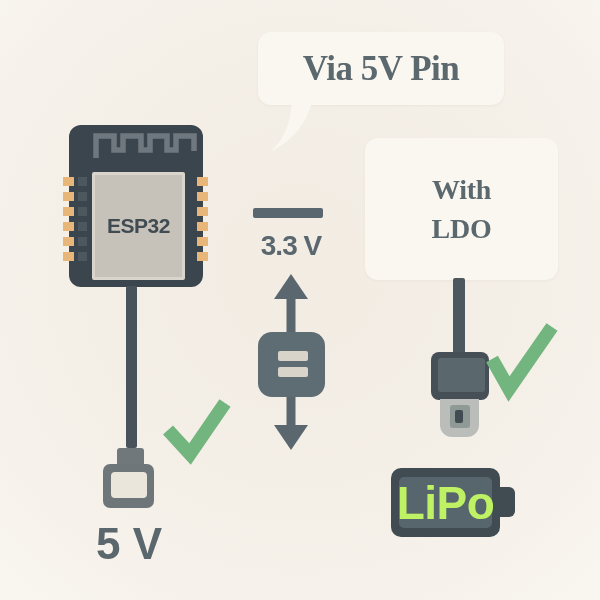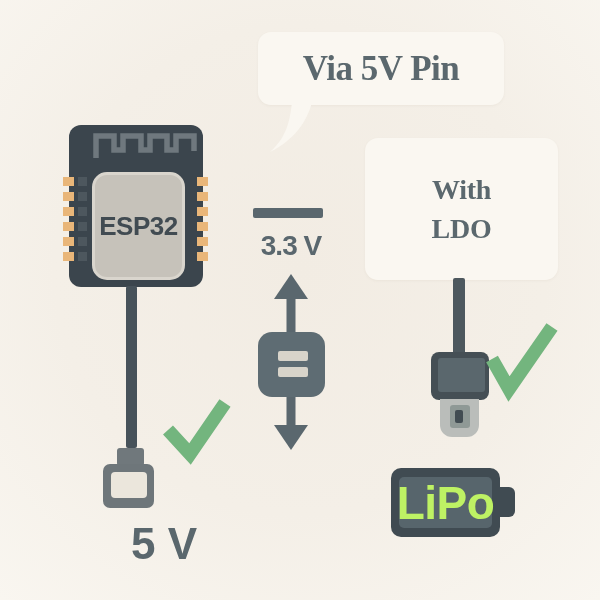--- a/index.html
+++ b/index.html
@@ -22,38 +22,38 @@
     box-shadow:0 1px 3px rgba(90,80,60,0.05);
     font-family:Liberation Serif, serif;
   }
   .bubble-via5v{left:258px;top:32px;width:246px;height:73px;font-size:35px;letter-spacing:-0.5px;}
   .bubble-ldo{left:365px;top:138px;width:193px;height:142px;font-size:28px;line-height:39px;letter-spacing:-0.3px;}
   .tail-svg{left:262px;top:102px;width:56px;height:52px;}
   
   .esp-body{left:69px;top:125px;width:134px;height:162px;background:#3b454d;border-radius:12px;}
   .esp-shield{
     left:92px;top:172px;width:87px;height:102px;
-    background:#c6c2ba;border:3px solid #d9d5cd;border-radius:15px;
+    background:#c6c2ba;border:3px solid #d9d5cd;border-radius:2px;
     display:flex;align-items:center;justify-content:center;
-    font-size:26px;color:#414b52;letter-spacing:-0.5px;text-align:right;
+    font-size:21px;color:#414b52;letter-spacing:-0.5px;text-align:right;
   }
   .antenna-svg{left:69px;top:125px;width:134px;height:50px;}
   .pin-col{background-size:100% 15px;}
   .pin-orange-left{left:63px;top:177px;width:11px;height:84px;
     background:repeating-linear-gradient(#e9b679 0 9px, rgba(0,0,0,0) 9px 15px);}
   .pin-dark-left{left:78px;top:177px;width:9px;height:84px;
     background:repeating-linear-gradient(#4d575e 0 9px, rgba(0,0,0,0) 9px 15px);}
   .pin-orange-right{left:197px;top:177px;width:11px;height:84px;
     background:repeating-linear-gradient(#e9b679 0 9px, rgba(0,0,0,0) 9px 15px);}
   
   .cable1{left:126px;top:286px;width:11px;height:162px;background:#47525a;border-radius:2px;}
   .usb-neck{left:117px;top:448px;width:27px;height:18px;background:#70787c;border-radius:3px;}
   .usb-body{left:103px;top:464px;width:51px;height:44px;background:#6e767a;border-radius:7px;}
   .usb-pad{left:111px;top:472px;width:36px;height:26px;background:#ebe6dc;border-radius:4px;}
-  .label-5v{left:88px;top:522px;width:82px;height:44px;font-size:44px;display:flex;align-items:center;justify-content:center;color:#5a676d;margin-left:35px;}
+  .label-5v{left:88px;top:522px;width:82px;height:44px;font-size:44px;display:flex;align-items:center;justify-content:center;color:#5a676d;}
   
   .bar-33{left:253px;top:208px;width:70px;height:10px;background:#5a676e;border-radius:2px;}
   .label-33{left:246px;top:230px;width:90px;height:32px;font-size:28px;display:flex;align-items:center;justify-content:center;color:#5a676e;letter-spacing:-1px;}
   .arrow-svg{left:268px;top:272px;width:46px;height:180px;}
   .reg-square{left:258px;top:332px;width:67px;height:65px;background:#5e6c73;border-radius:14px;}
   .eq-bar{left:278px;width:30px;height:10px;background:#d8d4ca;border-radius:2px;}
   .eq-bar-top{top:351px;}
   .eq-bar-bottom{top:367px;}
   
   .cable2{left:453px;top:278px;width:12px;height:78px;background:#4d585e;border-radius:2px;}

